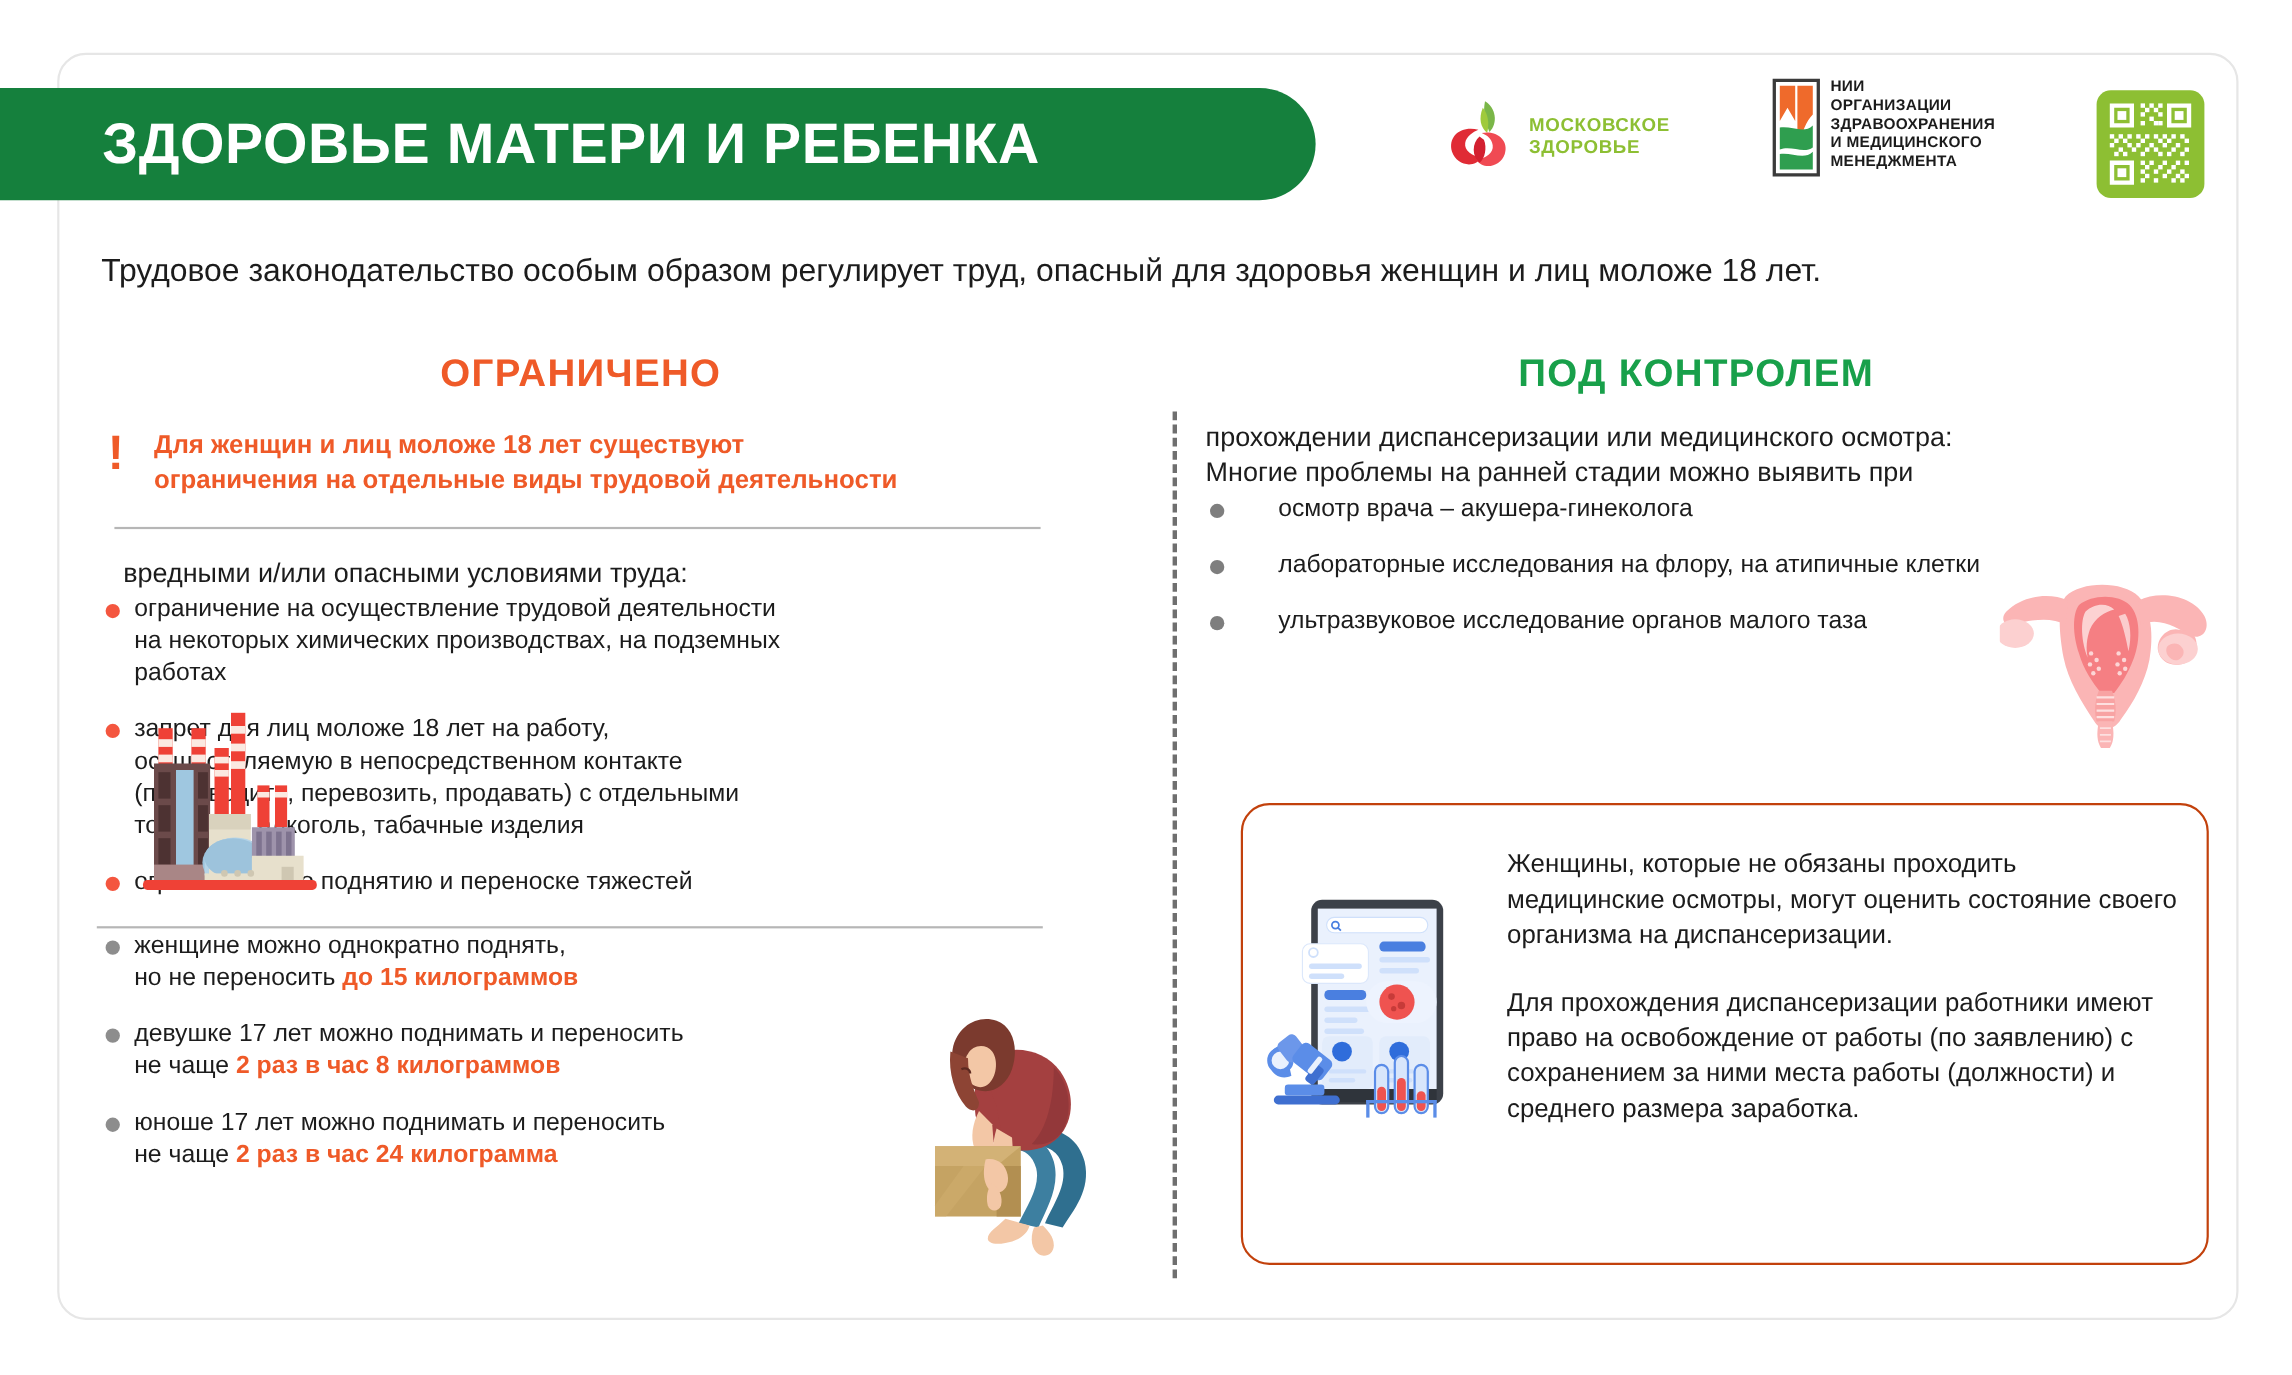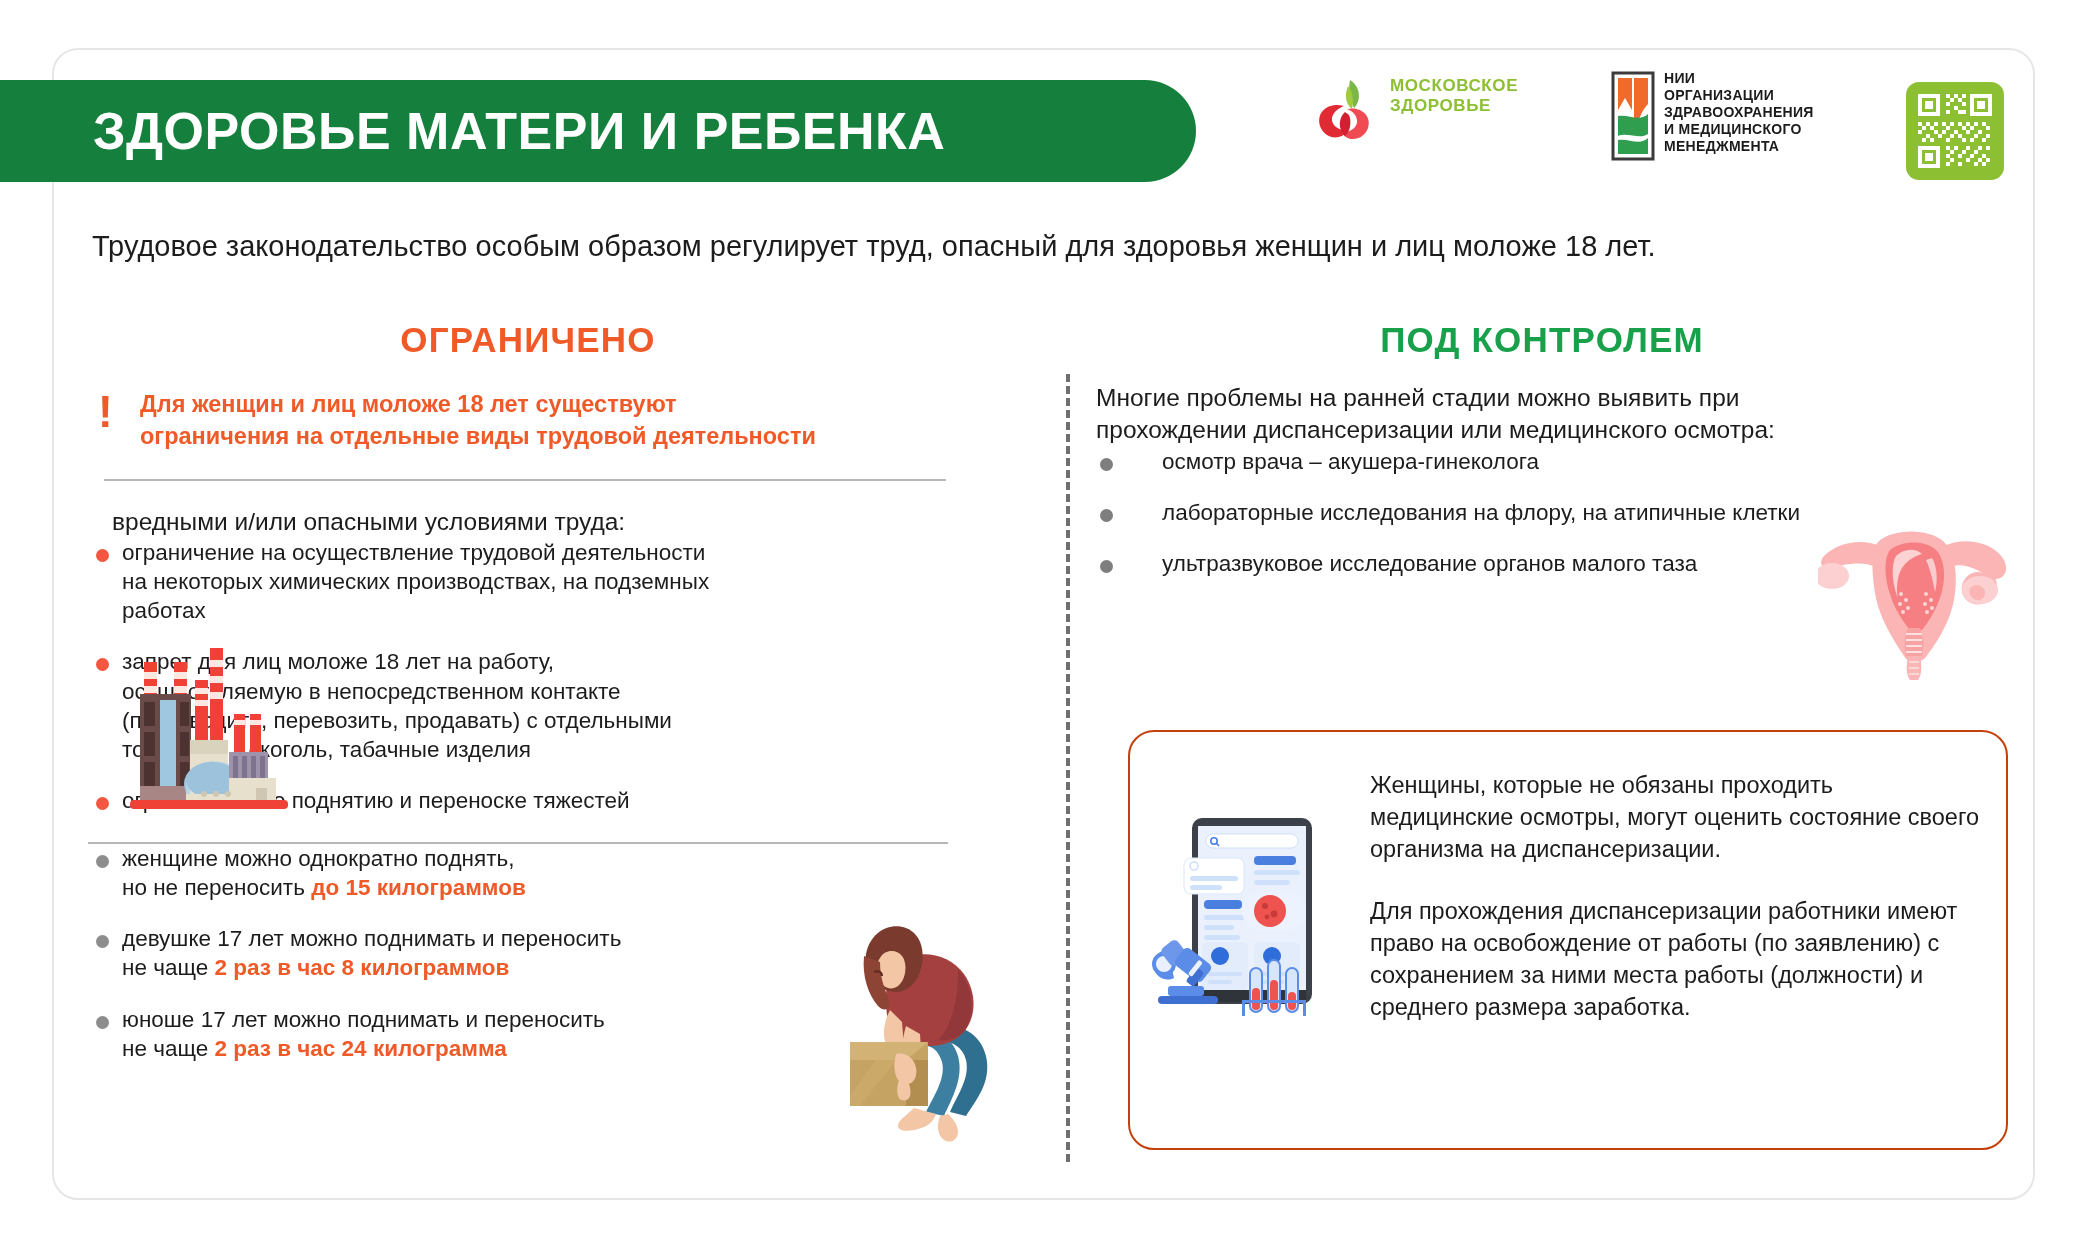--- a/index.html
+++ b/index.html
@@ -26,21 +26,21 @@
     display:flex;align-items:center;
   }
   .banner-title{
     color:#ffffff;font-size:52px;font-weight:bold;letter-spacing:0.5px;
     margin-left:93px;white-space:nowrap;
     font-family:"Liberation Sans","DejaVu Sans",sans-serif;
   }
 
   .logos{position:absolute;left:1310px;top:62px;width:720px;height:128px;}
 
-  .logo-mz{position:absolute;left:4px;top:14px;width:230px;height:96px;display:flex;align-items:flex-start;gap:10px;}
+  .logo-mz{position:absolute;left:4px;top:14px;width:230px;height:96px;display:flex;align-items:center;gap:10px;}
   .logo-mz .mark{width:66px;height:72px;position:relative;flex:0 0 auto;}
   .logo-mz .txt{display:flex;flex-direction:column;line-height:1.18;}
   .logo-mz .txt span{color:#8dbf33;font-size:17px;font-weight:bold;letter-spacing:0.6px;}
 
   .logo-nii{position:absolute;left:300px;top:8px;width:280px;height:112px;display:flex;align-items:flex-start;gap:8px;}
   .logo-nii .mark{width:46px;height:92px;flex:0 0 auto;}
   .logo-nii .txt{display:flex;flex-direction:column;line-height:1.22;}
   .logo-nii .txt span{color:#1b1b1b;font-size:14px;font-weight:bold;letter-spacing:0.3px;}
 
   .qr{
@@ -316,22 +316,22 @@
           <span>не чаще </span><b>2 раз в час 24 килограмма</b>
         </span>
       </li>
     </ul>
   </div>
 
   <div class="col-right">
     <div class="h-right">ПОД КОНТРОЛЕМ</div>
 
     <div class="r-intro">
+      <div>прохождении диспансеризации или медицинского осмотра:</div>
       <div>Многие проблемы на ранней стадии можно выявить при</div>
-      <div>прохождении диспансеризации или медицинского осмотра:</div>
     </div>
 
     <ul class="b r-list">
       <li>
         <span class="dot"></span>
         <span class="txt">осмотр врача – акушера-гинеколога</span>
       </li>
       <li>
         <span class="dot"></span>
         <span class="txt">лабораторные исследования на флору, на атипичные клетки</span>

